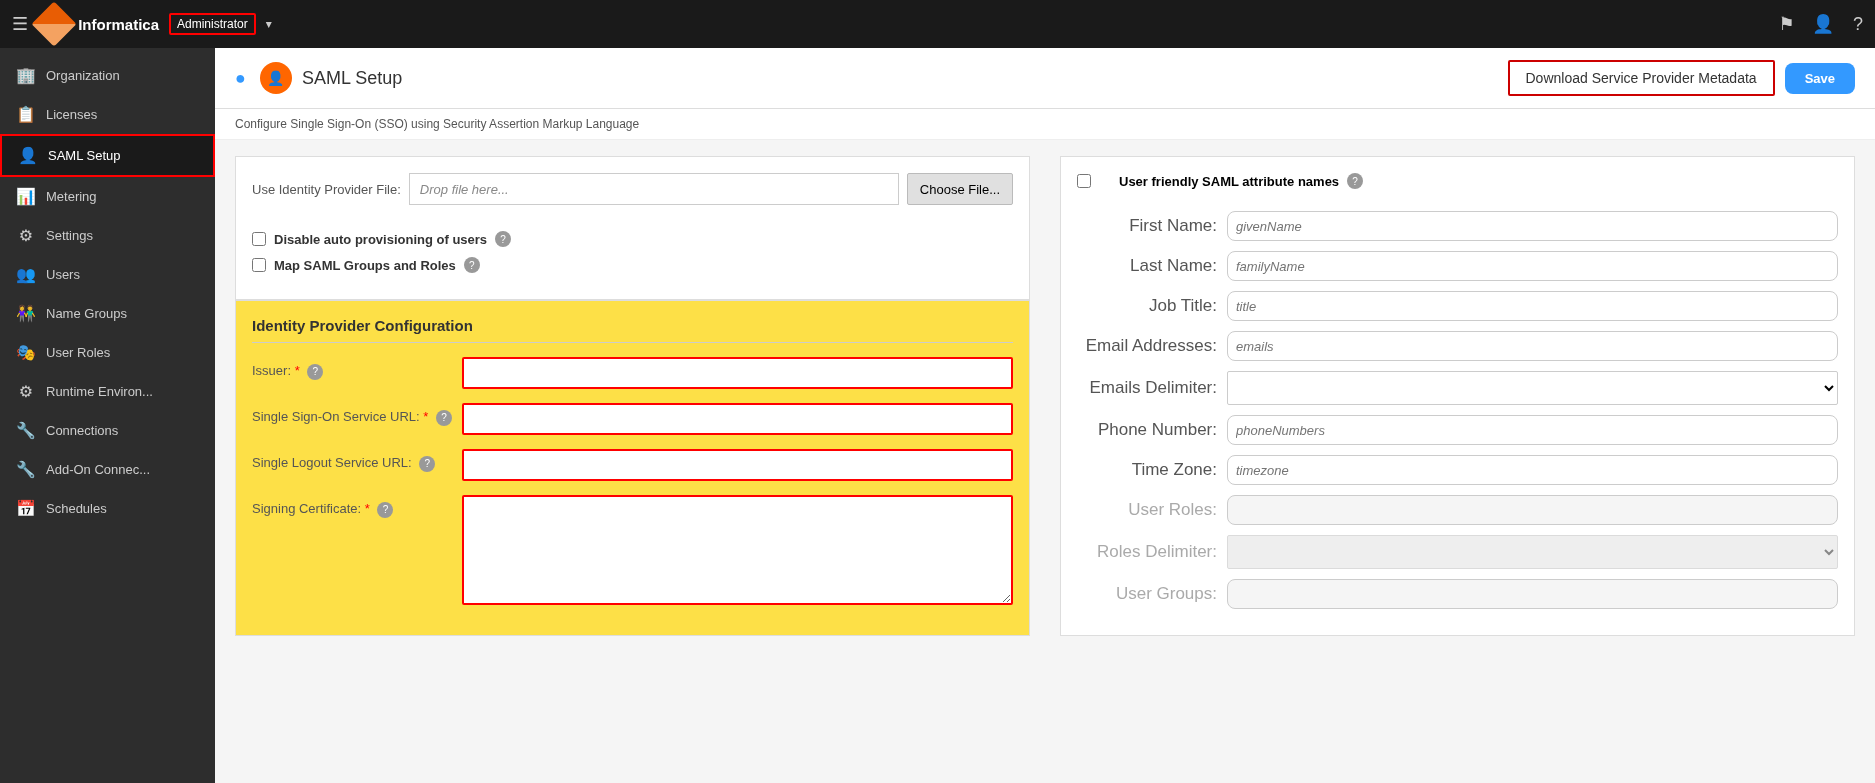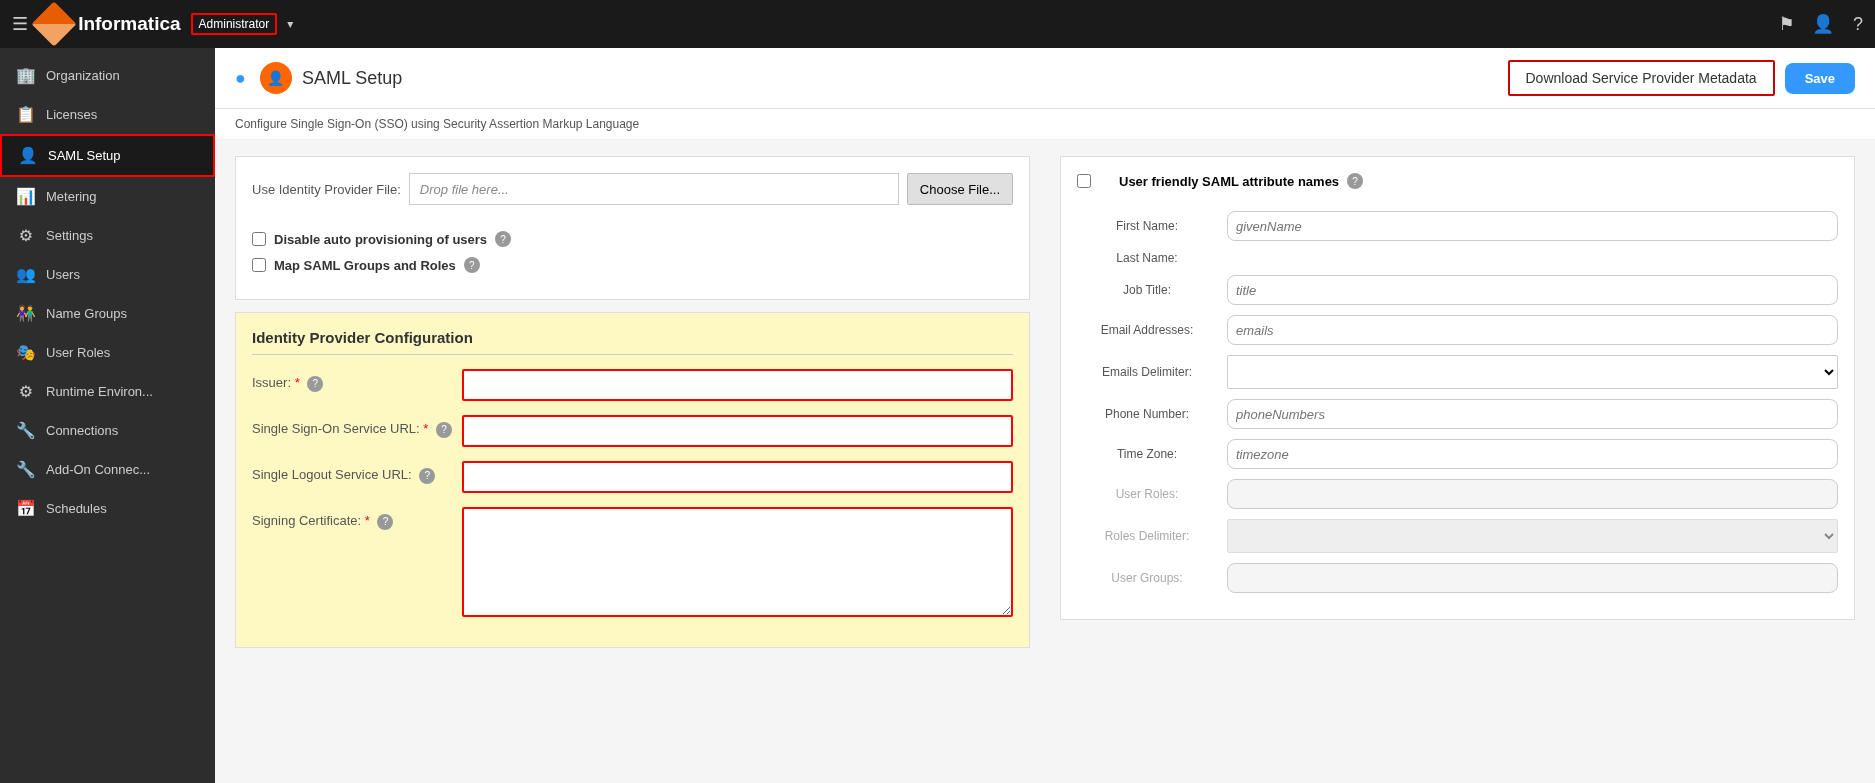--- a/index.html
+++ b/index.html
@@ -17,21 +17,21 @@
       flex-shrink: 0;
     }
     .top-nav .hamburger { font-size: 18px; cursor: pointer; color: #ccc; }
     .top-nav .logo-area { display: flex; align-items: center; gap: 8px; }
     .top-nav .logo-diamond {
       width: 32px; height: 32px;
       background: linear-gradient(135deg, #e85d04 50%, #f4a261 50%);
       transform: rotate(45deg);
       border-radius: 3px;
     }
-    .top-nav .brand-name { font-size: 19px; font-weight: bold; color: white; }
+    .top-nav .brand-name { font-size: 15px; font-weight: bold; color: white; }
     .top-nav .admin-badge {
       border: 2px solid red;
       color: white;
       padding: 2px 6px;
       font-size: 12px;
       border-radius: 2px;
     }
     .top-nav .dropdown-arrow { color: #ccc; font-size: 12px; }
     .top-nav-right { margin-left: auto; display: flex; align-items: center; gap: 18px; }
     .top-nav-right .icon-btn { color: #ccc; font-size: 18px; cursor: pointer; }
@@ -205,23 +205,23 @@
 
     .right-field-row {
       display: flex;
       align-items: center;
       margin-bottom: 10px;
       gap: 10px;
     }
     .right-field-label {
       width: 140px;
       color: #555;
-      font-size: 12px;
+      font-size: 17px;
       flex-shrink: 0;
-      text-align: center;
+      text-align: right;
     }
     .right-field-label.disabled { color: #aaa; }
     .right-field-input {
       flex: 1;
       border: 1px solid #ccc;
       padding: 5px 8px;
       font-size: 13px;
       outline: none;
       border-radius: 8px;
       height: 30px;
@@ -397,21 +397,21 @@
             <span class="help-icon">?</span>
           </div>
 
           <div class="checkbox-row">
             <input type="checkbox" id="map-saml" style="">
             <label class="checkbox-label" for="map-saml">Map SAML Groups and Roles</label>
             <span class="help-icon">?</span>
           </div>
         </div>
 
-        <div style="background:#fef9c3; border:1px solid #ddd; padding:16px;margin-top:12px;">
+        <div style="background:#fde047; border:1px solid #ddd; padding:16px;">
           <div class="section-title">Identity Provider Configuration</div>
 
           <div class="field-row">
             <span class="field-label">
               <span>Issuer:</span>
               <span class="required">*</span>
               <span class="help-icon" style="margin-left:4px;">?</span>
             </span>
             <input class="field-input" type="text" value="" style="">
           </div>
@@ -453,20 +453,21 @@
             <span class="help-icon">?</span>
           </div>
 
           <div class="right-field-row">
             <span class="right-field-label">First Name:</span>
             <input class="right-field-input" type="text" placeholder="givenName" style="">
           </div>
 
           <div class="right-field-row">
             <span class="right-field-label">Last Name:</span>
+            <input class="right-field-input" type="text" placeholder="familyName" style="">
           </div>
 
           <div class="right-field-row">
             <span class="right-field-label">Job Title:</span>
             <input class="right-field-input" type="text" placeholder="title" style="">
           </div>
 
           <div class="right-field-row">
             <span class="right-field-label">Email Addresses:</span>
             <input class="right-field-input" type="text" placeholder="emails" style="">

